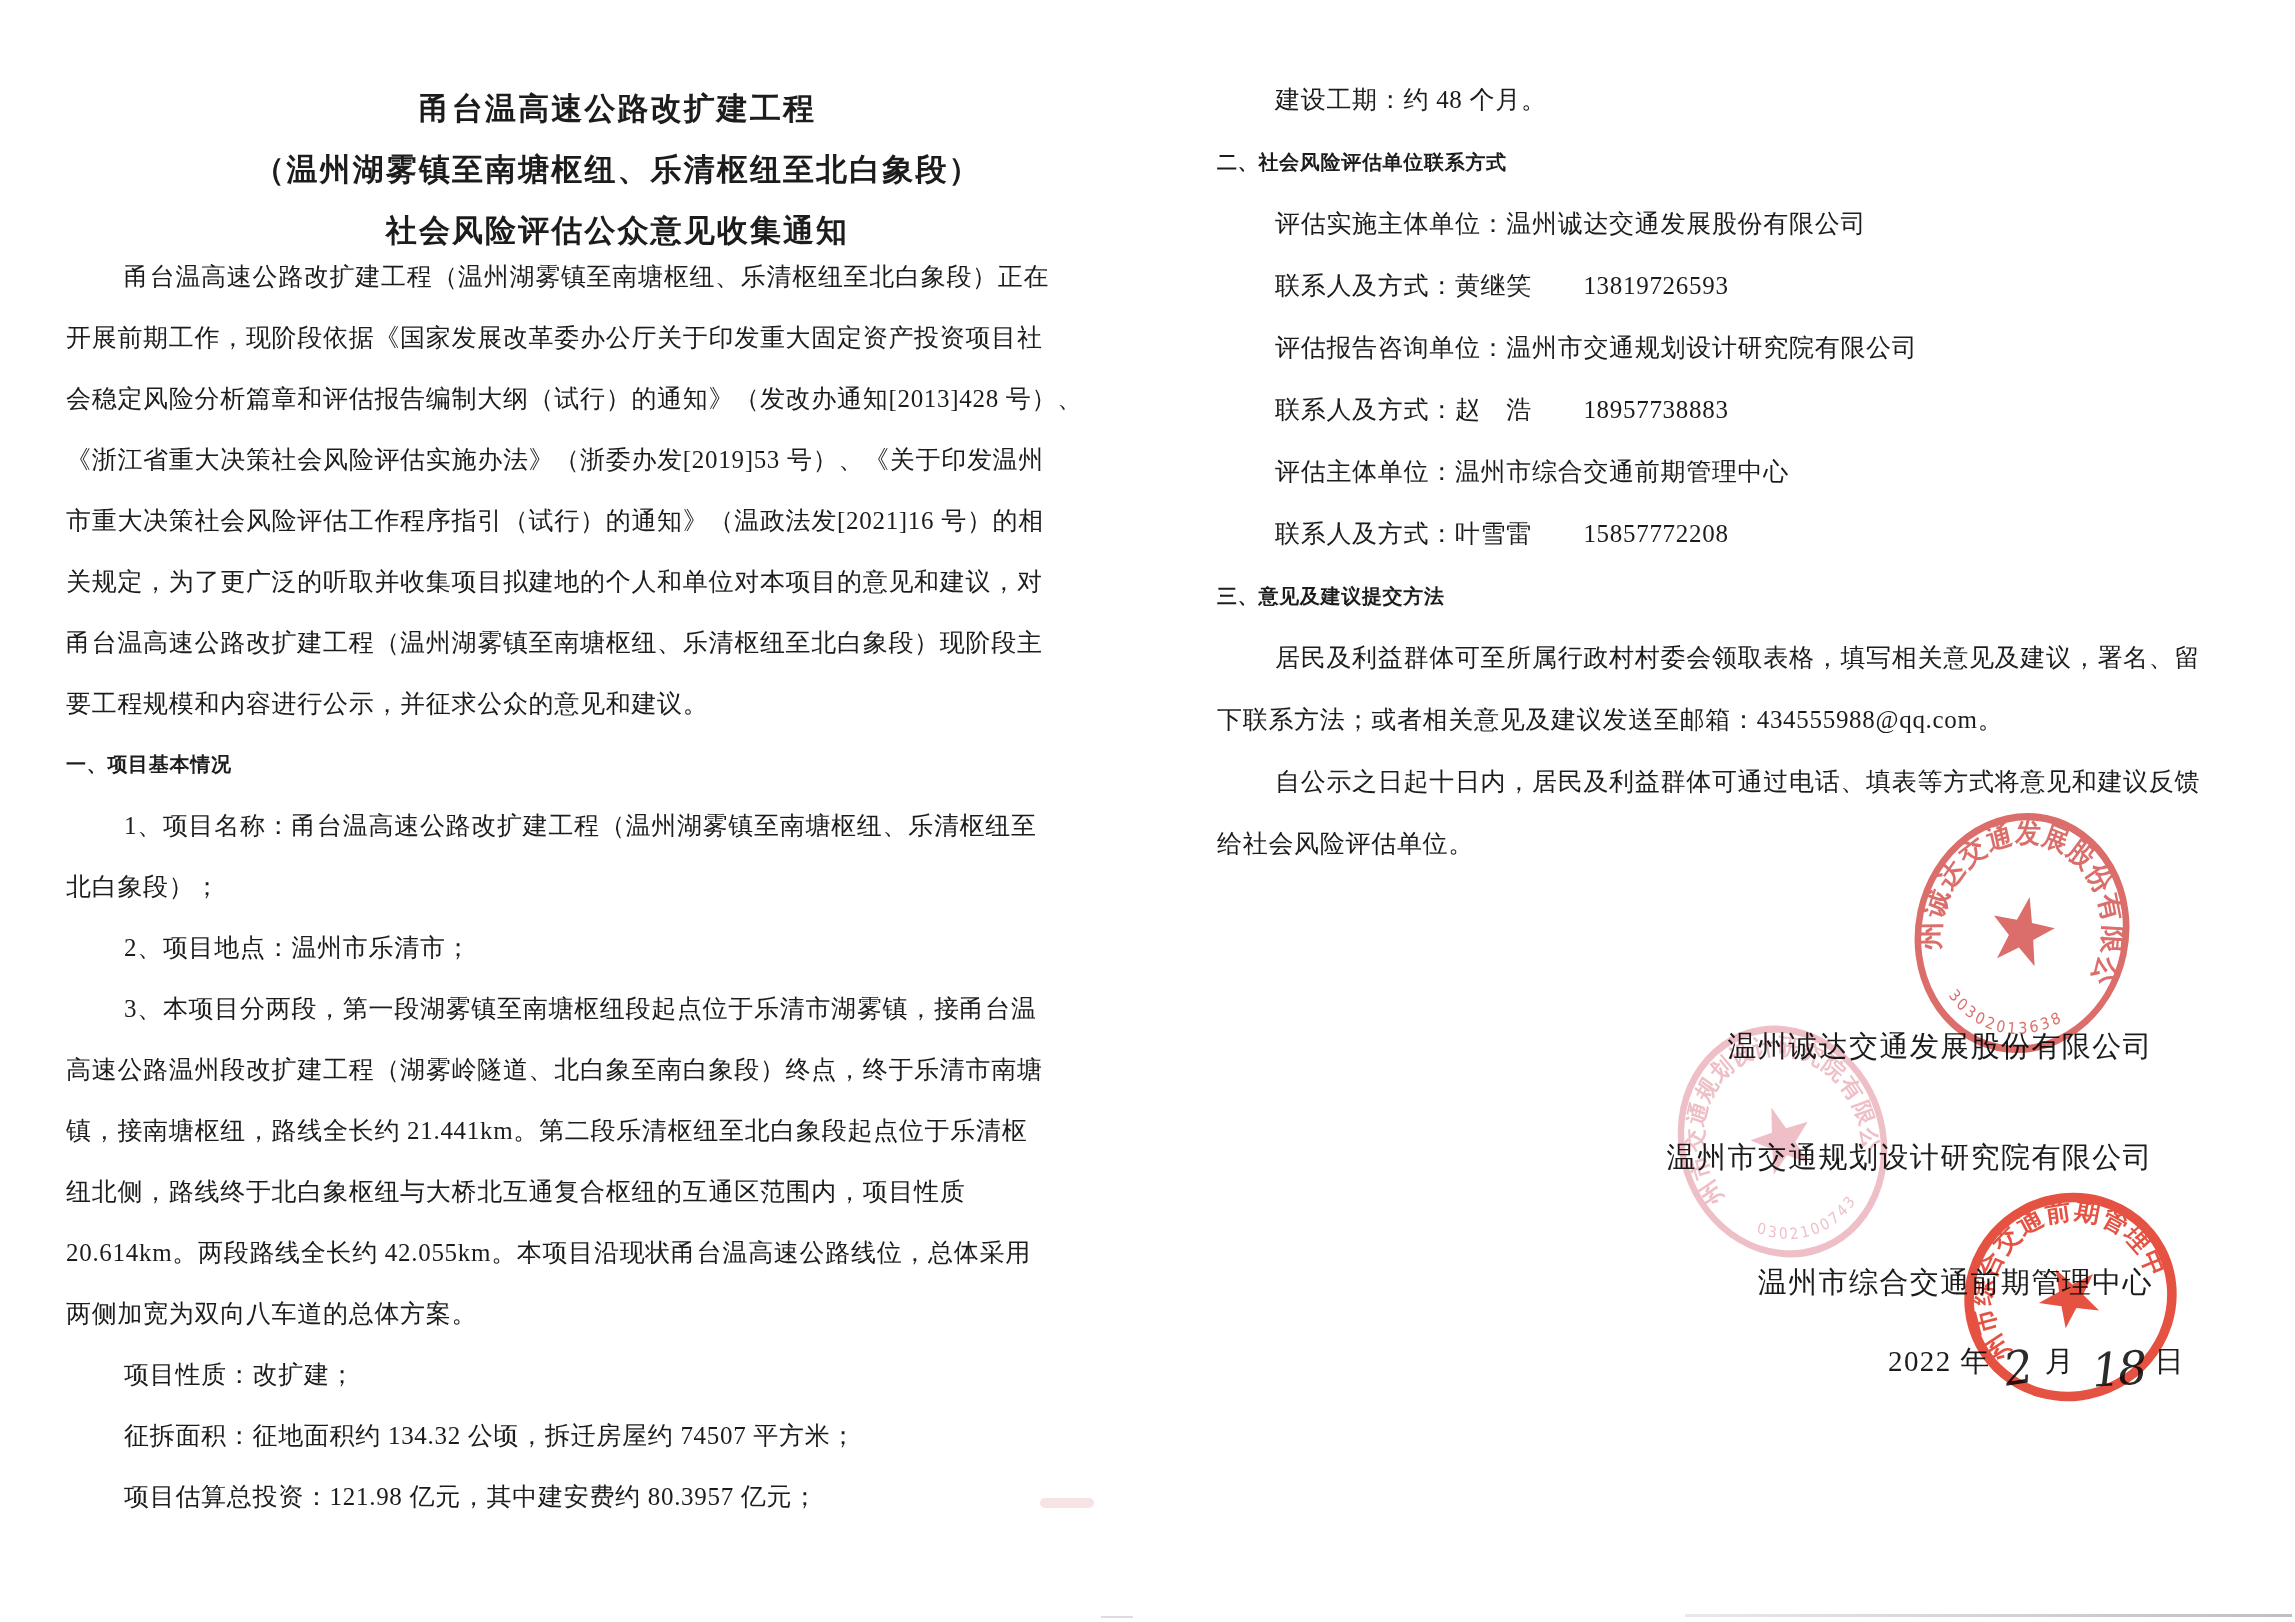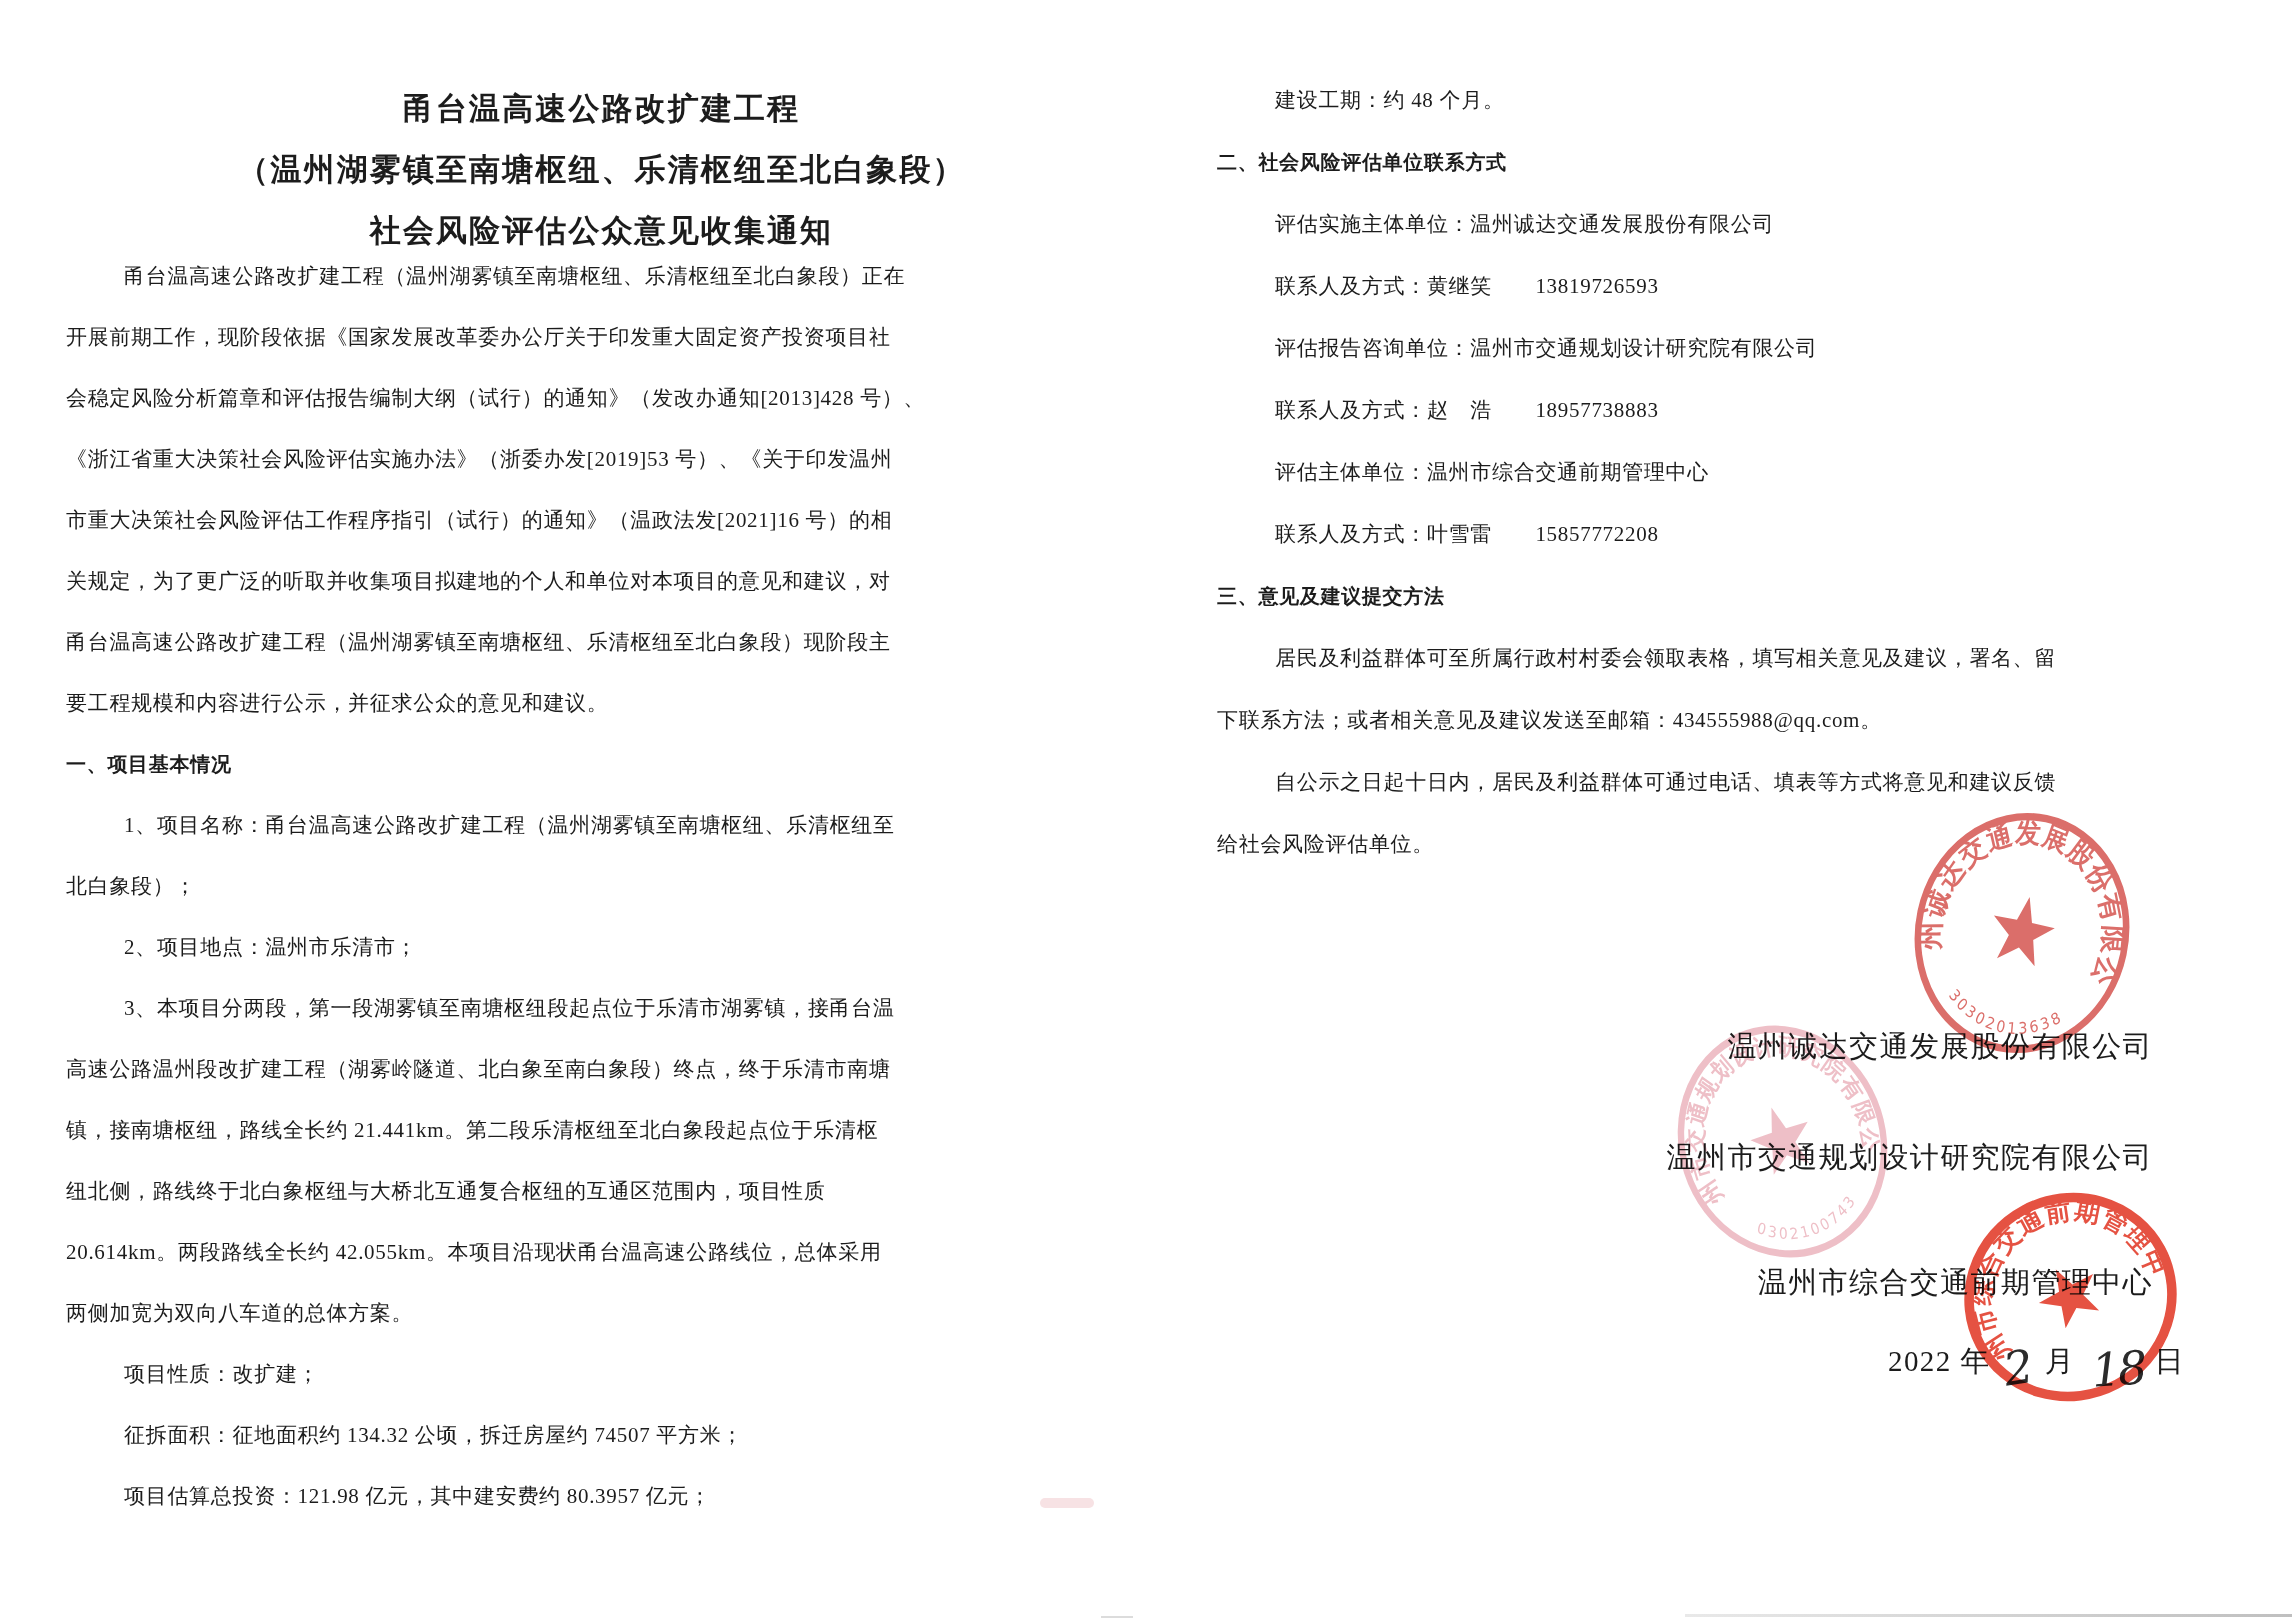--- a/index.html
+++ b/index.html
@@ -7,24 +7,24 @@
     position:relative;
     width:2295px;height:1623px;
     background:#ffffff;
     overflow:hidden;
     font-family:"Liberation Serif", serif;
     color:#1c1c1c;
   }
   .abs{position:absolute;}
   .line{
     white-space:nowrap;
-    font-size:21px;
+    font-size:25px;
     letter-spacing:0.7px;
   }
-  .title-block{left:66px;top:78px;width:1071px;text-align:center;}
+  .title-block{left:82px;top:78px;width:1071px;text-align:center;}
   .title-block .line{
     height:61px;line-height:61px;
     font-size:31px;font-weight:bold;
     font-family:"Liberation Sans", sans-serif;
     letter-spacing:2.1px;
   }
   .left-body{left:66px;top:246px;width:1071px;}
   .left-body .line{height:61px;line-height:61px;}
   .right-body{left:1217px;top:69px;width:1033px;}
   .right-body .line{height:62px;line-height:62px;}

